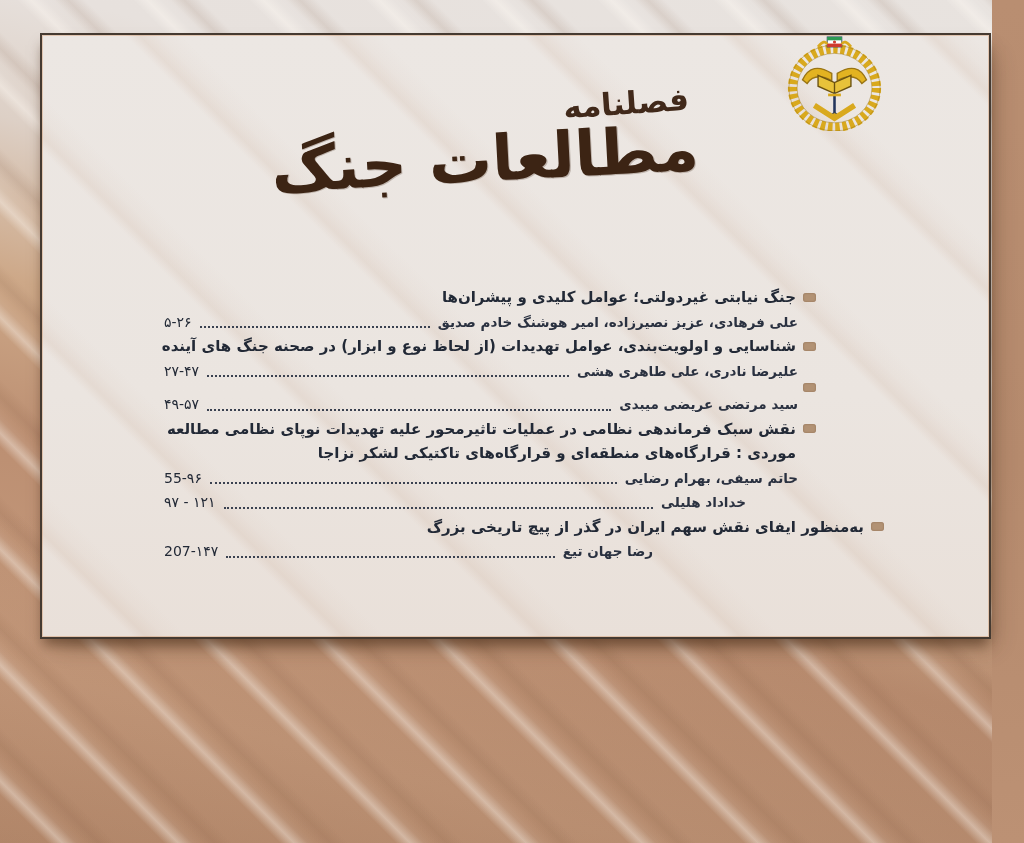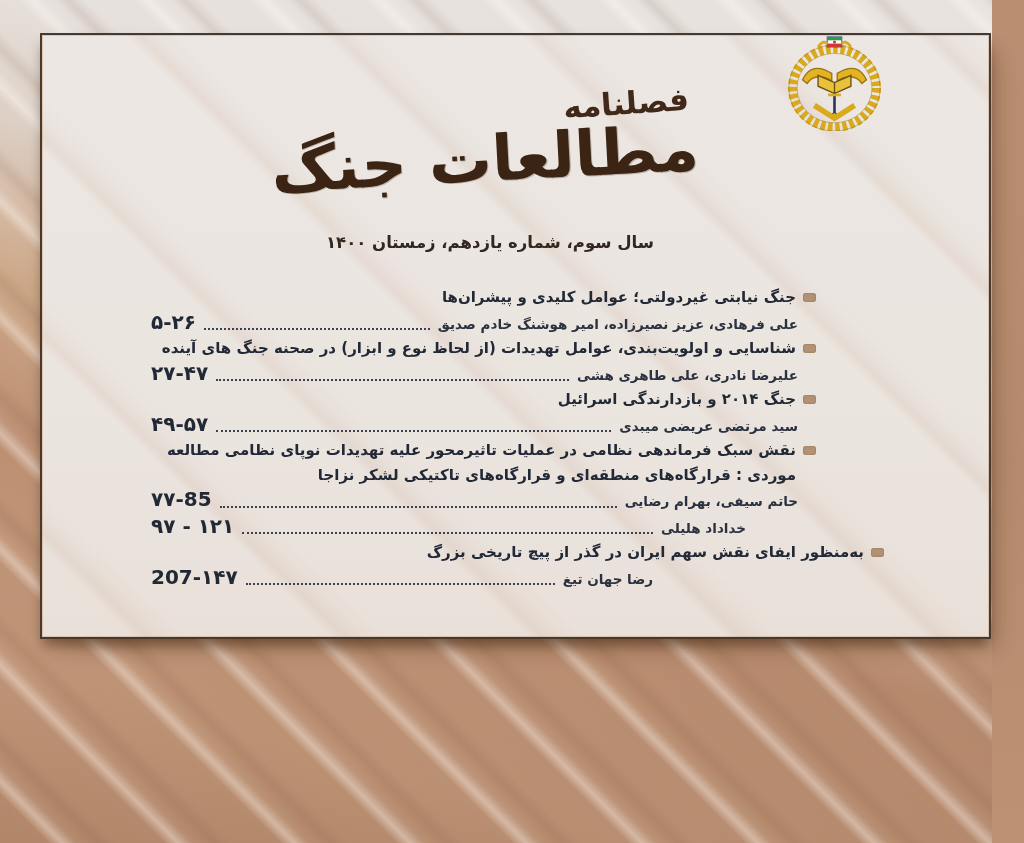--- a/index.html
+++ b/index.html
@@ -63,21 +63,21 @@
   .entry{margin:0;}
   .t-line{display:flex;align-items:center;line-height:24.5px;white-space:nowrap;}
   .t-line.no-bullet{padding-right:20px;}
   .bullet{flex:none;width:13px;height:9px;margin-left:7px;border-radius:3px;
     background:#b29274;box-shadow:inset 0 0 2px #8a6a4e;}
   .t-text{font-size:15px;font-weight:bold;color:#222936;}
   .a-row{display:flex;align-items:baseline;line-height:24.5px;padding-right:18px;white-space:nowrap;}
   .a-name{font-size:13.5px;font-weight:bold;color:#2a3140;}
   .leader{flex:1;border-bottom:2px dotted #3a4150;margin:0 8px;align-self:flex-end;
     transform:translateY(-6px);min-width:20px;}
-  .pages{font-size:20px;font-weight:bold;color:#222936;direction:ltr;unicode-bidi:isolate;}
+  .pages{font-size:14px;font-weight:normal;color:#222936;direction:ltr;unicode-bidi:isolate;margin-left:13px;}
   
   .entry:nth-child(5) .t-line{margin-right:-62px;}
   .entry:nth-child(5) .a-row{margin-right:52px;}
   .entry:nth-child(6) .t-line:first-child{margin-right:-68px;padding-right:0;}
   .entry:nth-child(6) .t-line:nth-child(2){margin-right:141px;}
   .entry:nth-child(6) .a-row{margin-right:145px;}
 </style>
 </head>
 <body>
 
@@ -103,21 +103,20 @@
       <path d="M37,43 L55,51 L73,43 L73,55 L55,63 L37,55 Z" fill="#e8c23a" stroke="#6b5210" stroke-width="1.5"></path>
       <line x1="55" y1="51" x2="55" y2="63" stroke="#6b5210" stroke-width="1.5"></line>
       <rect x="53.6" y="62" width="2.8" height="23" fill="#23355c"></rect>
       <rect x="48" y="63" width="14" height="3" fill="#d9a91e"></rect>
       <circle cx="55" cy="87" r="3" fill="#d9a91e" stroke="#23355c" stroke-width="1"></circle>
       <path d="M33,76 L55,90 L77,76" fill="none" stroke="#d9a91e" stroke-width="6"></path>
     </svg>
 
     <div class="journal-type">فصلنامه</div>
     <div class="journal-title">مطالعات جنگ</div>
-    <div class="issue-line">سال سوم، شماره یازدهم، زمستان ۱۴۰۰</div>
 
     <div class="toc" id="toc">
         <div class="entry">
           <div class="t-line">
             <span class="bullet"></span>
             <span class="t-text">جنگ نیابتی غیردولتی؛ عوامل کلیدی و پیشران‌ها</span>
           </div>
           <div class="a-row">
             <span class="a-name">علی فرهادی، عزیز نصیرزاده، امیر هوشنگ خادم صدیق</span>
             <span class="leader"></span>
@@ -131,40 +130,39 @@
           </div>
           <div class="a-row">
             <span class="a-name">علیرضا نادری، علی طاهری هشی</span>
             <span class="leader"></span>
             <span class="pages" dir="ltr">۲۷-۴۷</span>
           </div>
         </div>
         <div class="entry">
           <div class="t-line">
             <span class="bullet"></span>
-            <span class="t-text">جنگ ۲۰۱۴ و بازدارندگی اسرائیل</span>
           </div>
           <div class="a-row">
             <span class="a-name">سید مرتضی عریضی میبدی</span>
             <span class="leader"></span>
             <span class="pages" dir="ltr">۴۹-۵۷</span>
           </div>
         </div>
         <div class="entry">
           <div class="t-line">
             <span class="bullet"></span>
             <span class="t-text">نقش سبک فرماندهی نظامی در عملیات تاثیرمحور علیه تهدیدات نوپای نظامی مطالعه</span>
           </div>
           <div class="t-line no-bullet">
             <span class="t-text">موردی : قرارگاه‌های منطقه‌ای و قرارگاه‌های تاکتیکی لشکر نزاجا</span>
           </div>
           <div class="a-row">
             <span class="a-name">حاتم سیفی، بهرام رضایی</span>
             <span class="leader"></span>
-            <span class="pages" dir="ltr">۷۷-85</span>
+            <span class="pages" dir="ltr">55-۹۶</span>
           </div>
         </div>
         <div class="entry">
           <div class="a-row">
             <span class="a-name">خداداد هلیلی</span>
             <span class="leader"></span>
             <span class="pages" dir="ltr">۹۷ - ۱۲۱</span>
           </div>
         </div>
         <div class="entry">

